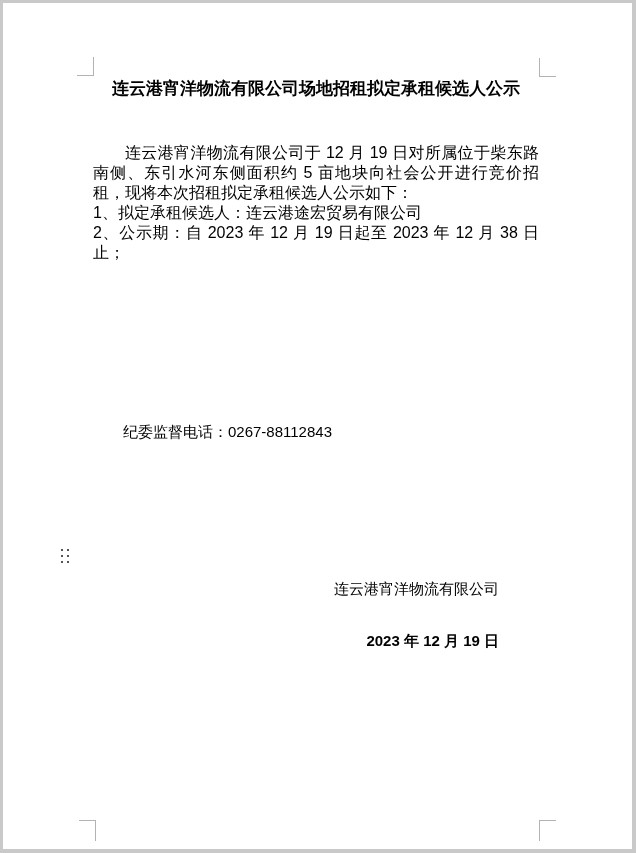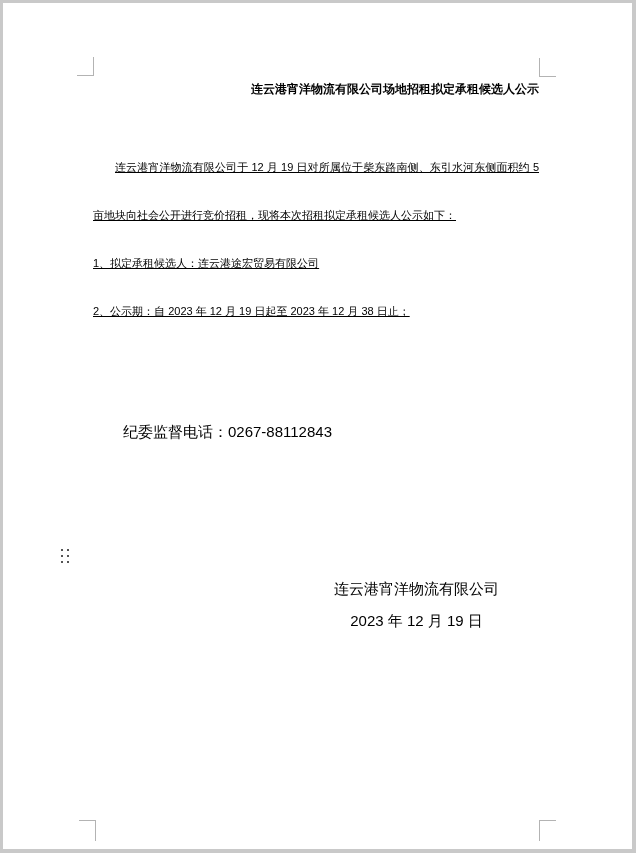--- a/index.html
+++ b/index.html
@@ -33,34 +33,33 @@
   .crop.tl { left: 77px;  top: 57px;  border-right-width: 1px; border-bottom-width: 1px; }
   .crop.tr { left: 539px; top: 58px;  border-left-width: 1px;  border-bottom-width: 1px; }
   .crop.bl { left: 79px;  top: 820px; height: 20px; border-right-width: 1px; border-top-width: 1px; }
   .crop.br { left: 539px; top: 820px; height: 20px; border-left-width: 1px;  border-top-width: 1px; }
 
   .doc-title {
     position: absolute;
     left: 93px;
     width: 446px;
     top: 78px;
-    font-size: 12px;
+    font-size: 17px;
     font-weight: bold;
     line-height: 22px;
-    text-align: right;
+    text-align: center;
   }
   .doc-body {
     position: absolute;
     left: 93px;
     width: 446px;
     top: 143px;
-    font-size: 11px;
-    line-height: 48px;
+    font-size: 16px;
+    line-height: 20px;
     text-align: justify;
-    text-decoration: underline;
   }
   .doc-body p { margin: 0; }
   .indent { text-indent: 2em; }
 
   .phone-line {
     position: absolute;
     left: 93px;
     width: 446px;
     top: 415px;
     font-size: 15px;
@@ -85,24 +84,24 @@
   .signature {
     position: absolute;
     left: 93px;
     width: 446px;
     top: 578px;
     font-size: 15px;
   }
   .sig-inner {
     float: right;
     margin-right: 40px;
-    text-align: center;
+    text-align: right;
   }
   .sig-company { line-height: 22px; }
-  .sig-date    { line-height: 22px; margin-top: 10px; }
+  .sig-date    { line-height: 22px; margin-top: 30px; font-weight: bold; }
 </style>
 </head>
 <body>
 
 <div class="screen">
   <div class="paper"></div>
 
   <div class="crop tl"></div>
   <div class="crop tr"></div>
   <div class="crop bl"></div>

